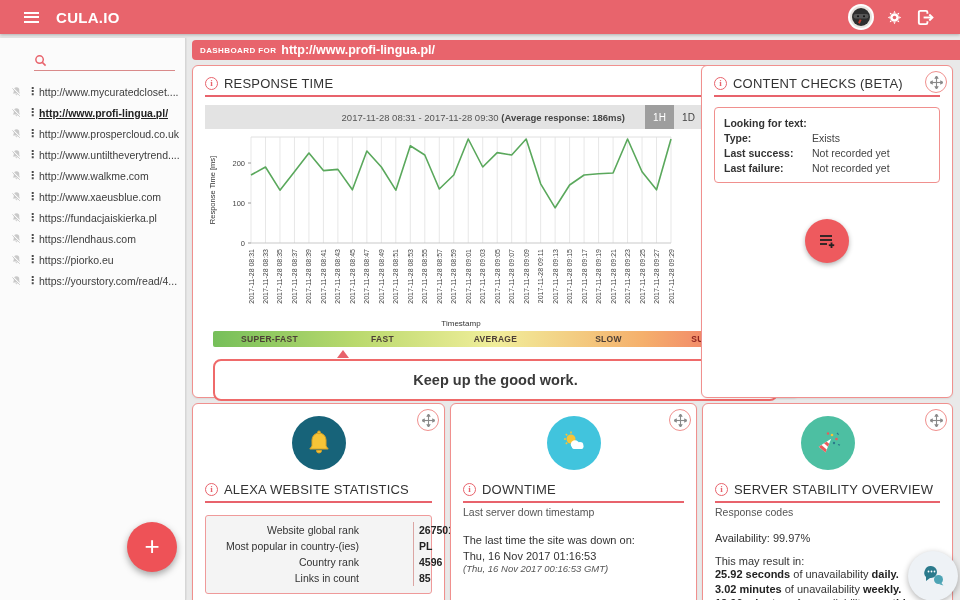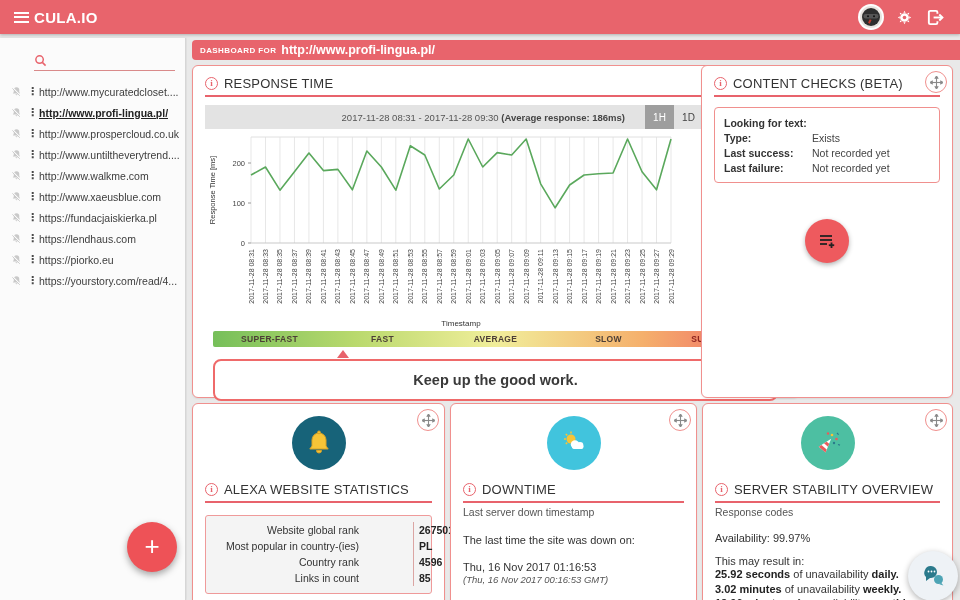--- a/index.html
+++ b/index.html
@@ -1,22 +1,22 @@
 <!DOCTYPE html>
 <html><head>
 <meta charset="utf-8">
 <style>
   * { margin:0; padding:0; box-sizing:border-box; }
   html,body { width:960px; height:600px; overflow:hidden; background:#e9e9e9;
     font-family:"Liberation Sans","DejaVu Sans",sans-serif; }
 
   
   #topbar { position:absolute; left:0; top:0; width:960px; height:34px; background:#e8646c;
-    display:flex; align-items:center; padding:0 14px; color:#fff; z-index:30;
-    box-shadow:0 1px 3px rgba(0,0,0,.25); }
+    display:flex; align-items:center; padding:0 24px; color:#fff; z-index:30;
+    box-shadow:0 1px 3px rgba(0,0,0,.25);gap:12px; }
   .burger { width:15px; height:11px; display:flex; flex-direction:column; justify-content:space-between; margin-right:5px; cursor:pointer;}
   .burger i { display:block; height:2px; background:#fff; }
   .brand { font-size:15px; font-weight:bold; letter-spacing:.3px; }
   .topbar-right { margin-left:auto; display:flex; align-items:center; gap:9px; }
   .avatar { width:26px; height:26px; border-radius:50%; border:2px solid rgba(255,255,255,.95);
     background:#e7e3df; display:flex; align-items:center; justify-content:center; overflow:hidden;}
   .icon-btn { width:22px; height:22px; display:flex; align-items:center; justify-content:center; cursor:pointer;}
 
   
   #sidebar { position:absolute; left:0; top:38px; width:186px; bottom:0; background:#fbfbfb;
@@ -95,21 +95,21 @@
   .badge.down  { background:#41c4dd; }
   .badge.server{ background:#4dbfa2; }
 
   .alexa-box { margin-top:12px; background:#f4f4f4; border:1px solid #ef9a9a; border-radius:3px;
     padding:6px 8px 7px; }
   .alexa-row { display:grid; grid-template-columns:1fr 58px; font-size:10.5px; line-height:16px; }
   .alexa-row .lab { text-align:right; padding-right:6px; color:#333; }
   .alexa-row .val { border-left:1px solid #dba5a3; padding-left:5px; font-weight:bold; color:#222;margin-left:48px; }
 
   .dt-line1 { margin-top:16px; font-size:11px; color:#333; }
-  .dt-line2 { font-size:11px; color:#333; margin-top:15px; }
+  .dt-line2 { font-size:11px; color:#333; margin-top:4px; }
   .dt-line3 { font-size:9.5px; color:#555; font-style:italic; margin-top:1px; }
 
   .sv-avail { margin-top:14px; font-size:11px; color:#333; }
   .sv-intro { margin-top:11px; font-size:11px; color:#333; }
   .result-line { font-size:11px; color:#333; line-height:14.5px; }
   .result-line b { color:#222; }
 
   
   #fab-add { position:absolute; left:127px; top:522px; width:50px; height:50px; border-radius:50%;
     background:#ee5257; color:#fff; display:flex; align-items:center; justify-content:center;

